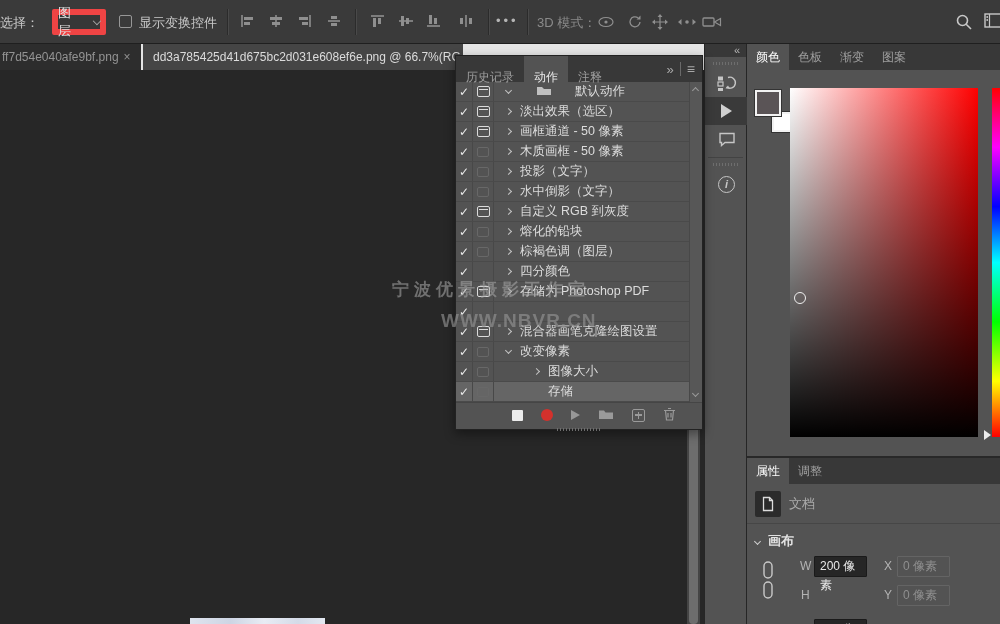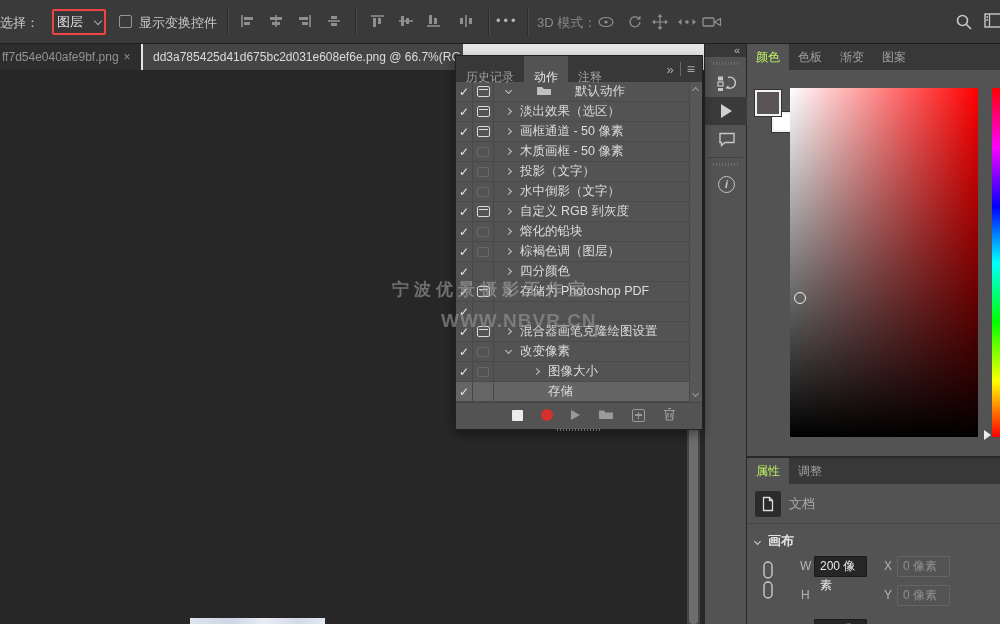--- a/index.html
+++ b/index.html
@@ -4,21 +4,21 @@
 <style>
   html,body{margin:0;padding:0;background:#191919;}
   *{box-sizing:border-box;}
   .screen{position:relative;width:1000px;height:624px;overflow:hidden;background:#272727;
     font-family:"Liberation Sans","DejaVu Sans",sans-serif;color:#d6d6d6;font-size:12px;}
 
   
   .options-bar{position:absolute;left:0;top:0;width:1000px;height:44px;background:#3a3a3a;border-bottom:1px solid #1f1f1f;}
   .ob-label{position:absolute;top:14px;color:#c9c9c9;font-size:13px;white-space:nowrap;}
   .ob-dim{color:#8a8a8a;}
-  .select{position:absolute;left:52px;top:9px;width:54px;height:26px;border:2px solid #ef4444;border-radius:2px;
+  .select{position:absolute;left:52px;top:9px;width:54px;height:26px;border:6px solid #ef4444;border-radius:2px;
     background:#373737;display:flex;align-items:center;justify-content:center;gap:12px;color:#e0e0e0;font-size:13px;}
   .chev-s{width:6px;height:6px;border-right:1.5px solid #aaa;border-bottom:1.5px solid #aaa;transform:rotate(45deg);margin-top:-3px;}
   .checkbox{position:absolute;left:119px;top:15px;width:13px;height:13px;border:1px solid #979797;border-radius:2px;background:transparent;}
   .vsep{position:absolute;top:9px;height:26px;width:1px;background:#2b2b2b;box-shadow:1px 0 0 rgba(120,120,120,.25);}
   .tool-ic{position:absolute;top:14px;width:18px;height:16px;}
   .tool-ic svg{display:block;}
   .ellipsis{position:absolute;left:496px;top:13px;color:#b5b5b5;letter-spacing:3px;font-size:13px;}
   .tr-ic{position:absolute;top:12px;}
 
   
@@ -86,21 +86,21 @@
   .dock-tile.active{background:#3a3a3a;}
   .dock-play{width:0;height:0;border-left:11px solid #d0d0d0;border-top:7px solid transparent;border-bottom:7px solid transparent;}
   .dock-div{height:1px;background:#434343;margin:4px 3px;}
   .info-circ{width:17px;height:17px;border:1.5px solid #c6c6c6;border-radius:50%;color:#c6c6c6;font-size:11px;font-weight:bold;
     display:flex;align-items:center;justify-content:center;font-style:italic;}
 
   
   .panels{position:absolute;left:747px;top:44px;width:253px;height:580px;background:#535353;}
   .pn-header{height:26px;background:#383838;display:flex;font-size:12px;}
   .pn-tab{padding:0 9px;line-height:26px;color:#9e9e9e;}
-  .pn-tab.active{background:#535353;color:#bef264;}
+  .pn-tab.active{background:#535353;color:#ffffff;}
   .color-body{position:relative;height:386px;background:#535353;}
   .fg-swatch{position:absolute;left:8px;top:20px;width:26px;height:26px;background:#5a5456;border:2px solid #f2f2f2;
     outline:1px solid #333;z-index:2;}
   .bg-swatch{position:absolute;left:25px;top:42px;width:20px;height:20px;background:#ffffff;border:2px solid #f2f2f2;
     outline:1px solid #333;z-index:1;}
   .color-field{position:absolute;left:43px;top:18px;width:188px;height:349px;
     background:linear-gradient(to bottom,rgba(0,0,0,0),#000),linear-gradient(to right,#fff,#f00);z-index:3;}
   .field-cursor{position:absolute;left:47px;top:222px;width:12px;height:12px;border:1.5px solid #f0f0f0;border-radius:50%;z-index:4;}
   .hue-bar{position:absolute;left:245px;top:18px;width:8px;height:349px;
     background:linear-gradient(to bottom,#f00 0%,#f0f 17%,#00f 34%,#0ff 50%,#0f0 67%,#ff0 84%,#f00 100%);}

